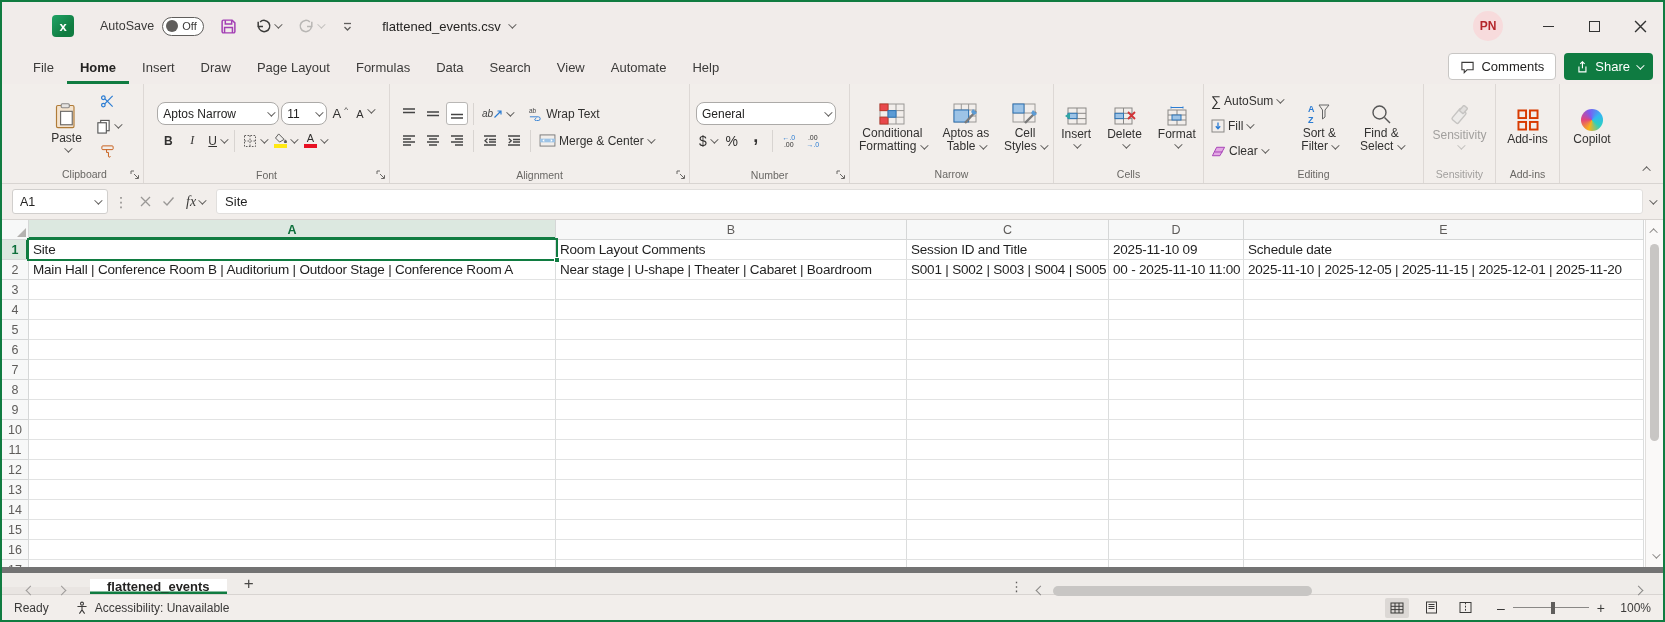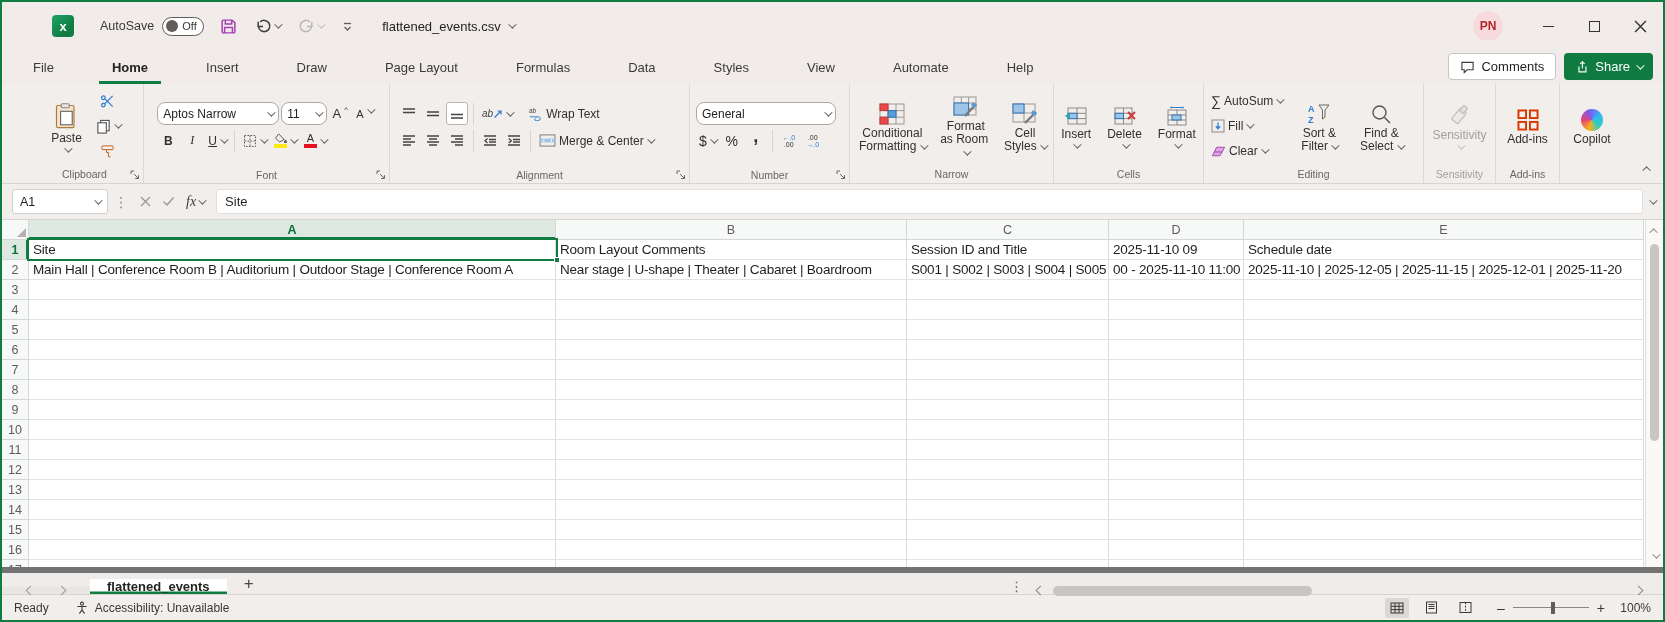--- a/index.html
+++ b/index.html
@@ -185,29 +185,29 @@
         <span>
           <svg width="13" height="13" viewBox="0 0 12 12" stroke="#333" stroke-width="1.3">
               <path d="M1 1 L11 11 M11 1 L1 11"></path>
             </svg>
         </span>
       </button>
     </div>
   </div>
 
   <div class="tabrow">
-    <div style="display:flex;gap:32px;">
+    <div style="display:flex;">
         <div class="rtab">File</div>
         <div class="rtab active">Home</div>
         <div class="rtab">Insert</div>
         <div class="rtab">Draw</div>
         <div class="rtab">Page Layout</div>
         <div class="rtab">Formulas</div>
         <div class="rtab">Data</div>
-        <div class="rtab">Styles</div>
+        <div class="rtab">Search</div>
         <div class="rtab">View</div>
         <div class="rtab">Automate</div>
         <div class="rtab">Help</div>
       </div>
     <div class="tabrow-right">
       <button class="comments-btn">
         <span>
           <svg width="15" height="14" viewBox="0 0 16 15" fill="none" stroke="#3b3a39" stroke-width="1.2">
             <path d="M2 2.5 h12 v8 h-6.5 l-3 3 v-3 H2 z"></path>
           </svg>
@@ -496,21 +496,21 @@
         <button class="bigbtn" style="width:68px;">
           <span>
             <svg width="26" height="22" viewBox="0 0 26 22" fill="none" stroke="#9a9896">
               <rect x="1" y="1" width="22" height="18"></rect>
                 <path d="M8.3 1 V19 M15.6 1 V19 M1 7 H23 M1 13 H23"></path>
               <rect x="1" y="7" width="14.6" height="12" fill="#9DC3E6" stroke="#2E75B6"></rect>
               <path d="M12 20 L23 8" stroke="#7a7a7a" stroke-width="2.4"></path>
                 <path d="M20 6 l4 4 -3 2 -3-3 z" fill="#5B9BD5" stroke="none"></path>
             </svg>
           </span>
-          <span class="lbl"><span>Format as Room</span>&nbsp;<i class="chev"></i></span>
+          <span class="lbl"><span>Aptos as Table</span>&nbsp;<i class="chev"></i></span>
         </button>
         <button class="bigbtn" style="width:48px;">
           <span>
             <svg width="26" height="22" viewBox="0 0 26 22" fill="none" stroke="#9a9896">
               <rect x="1" y="1" width="22" height="18"></rect>
                 <path d="M12 1 V19 M1 10 H23"></path>
               <rect x="1" y="1" width="11" height="9" fill="#9DC3E6" stroke="#2E75B6"></rect>
               <path d="M13 20 L24 9" stroke="#7a7a7a" stroke-width="2.4"></path>
                 <path d="M21 7 l4 4 -3 2 -3-3 z" fill="#5B9BD5" stroke="none"></path>
             </svg>

